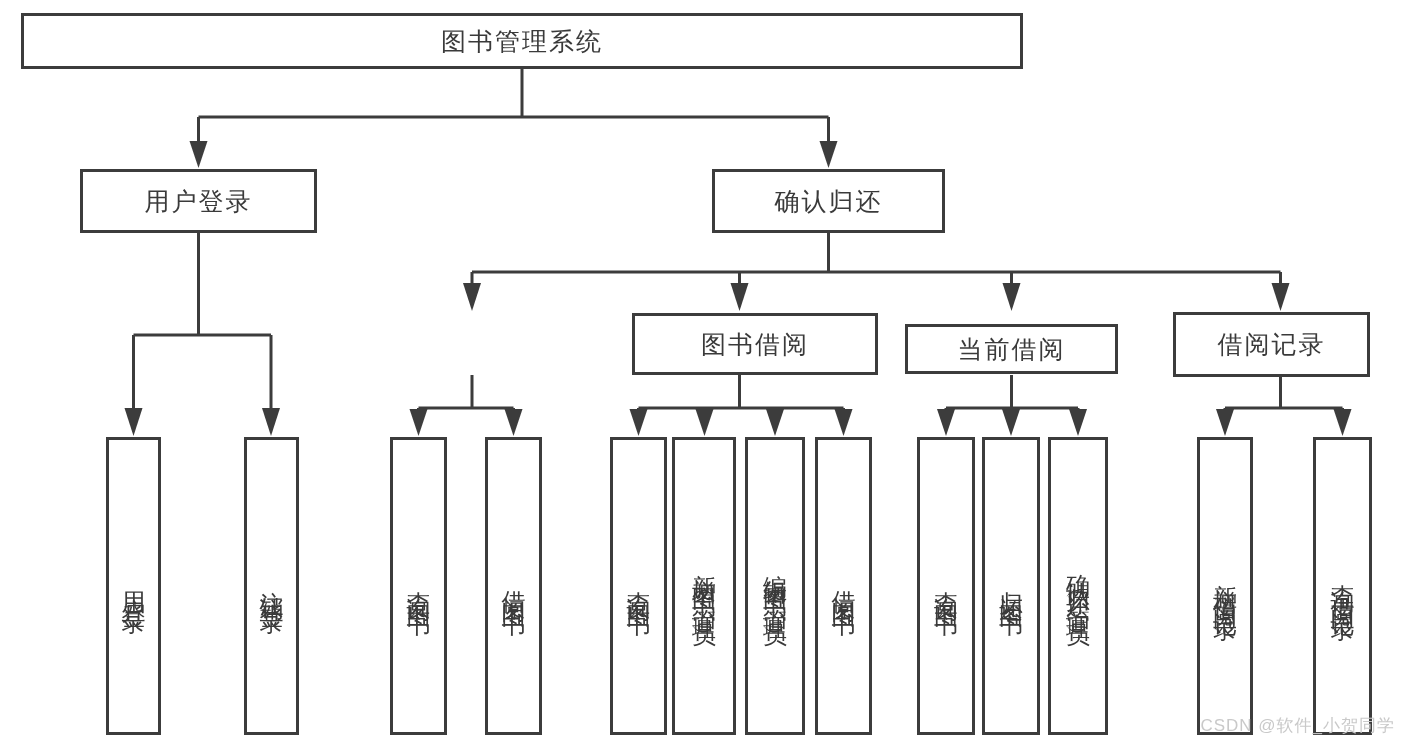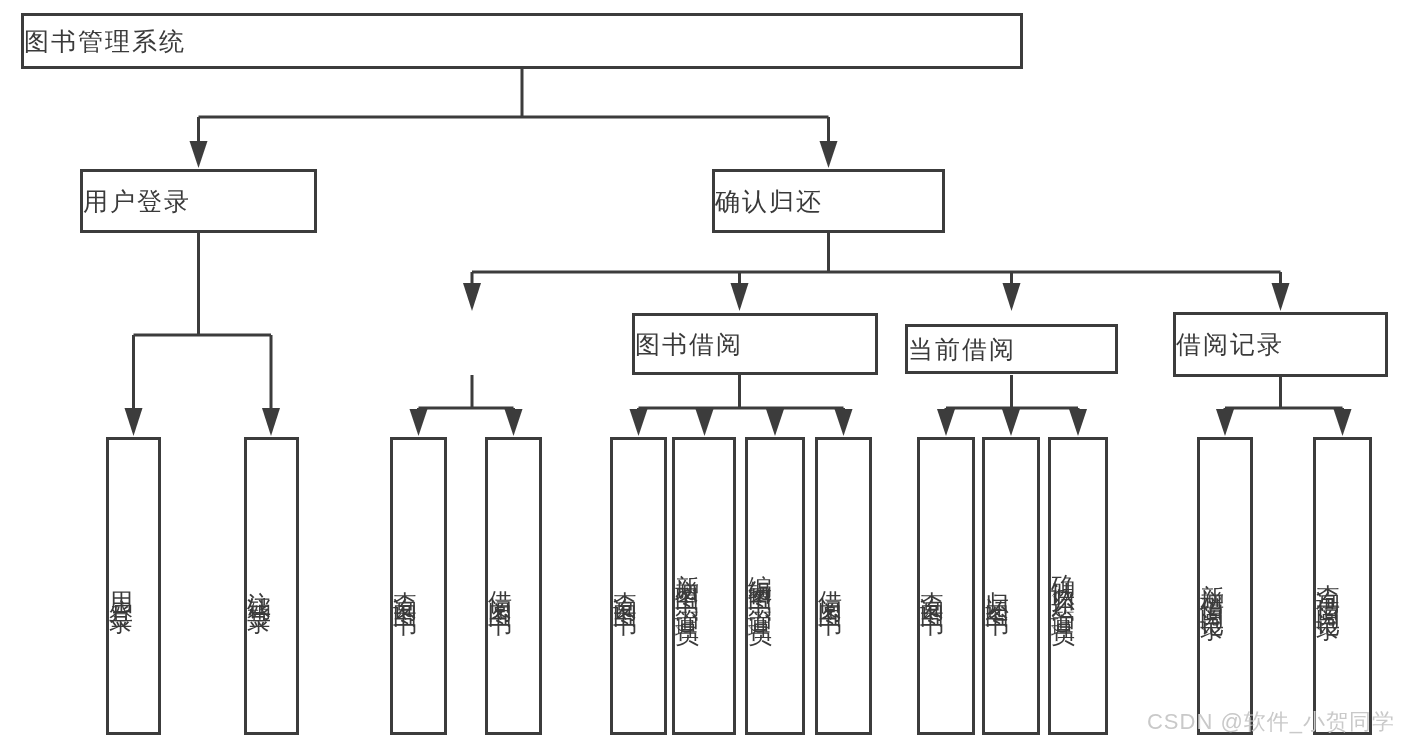--- a/index.html
+++ b/index.html
@@ -21,41 +21,41 @@
     top: 0;
     z-index: 1;
   }
   .node {
     position: absolute;
     box-sizing: border-box;
     border: 3px solid #3c3c3c;
     background: #ffffff;
     display: flex;
     align-items: center;
-    justify-content: flex-start;
+    justify-content: center;
     color: #3a3a3a;
     z-index: 2;
   }
   .node.h span {
     font-size: 25px;
     letter-spacing: 2px;
     white-space: nowrap;
   }
   .node.v span {
     writing-mode: vertical-rl;
     text-orientation: mixed;
     font-size: 24px;
     letter-spacing: 7px;
     line-height: 1;
   }
   .watermark {
     position: absolute;
     right: 10px;
     bottom: 10px;
-    font-size: 22px;
+    font-size: 17px;
     color: #c9c9c9;
     letter-spacing: 1px;
     z-index: 3;
     white-space: nowrap;
   }
 </style>
 </head>
 <body>
 
 <div class="canvas">
@@ -110,21 +110,21 @@
   <div class="node h" style="left:712px;top:169px;width:233px;height:64px">
     <span>确认归还</span>
   </div>
 
   <div class="node h" style="left:632px;top:313px;width:246px;height:62px">
     <span>图书借阅</span>
   </div>
   <div class="node h" style="left:905px;top:324px;width:213px;height:50px">
     <span>当前借阅</span>
   </div>
-  <div class="node h" style="left:1173px;top:312px;width:215px;height:65px">
+  <div class="node h" style="left:1173px;top:312px;width:197px;height:65px">
     <span>借阅记录</span>
   </div>
 
   <div class="node v" style="left:106px;top:437px;width:55px;height:298px">
     <span>用户登录</span>
   </div>
   <div class="node v" style="left:244px;top:437px;width:55px;height:298px">
     <span>注销登录</span>
   </div>
 

